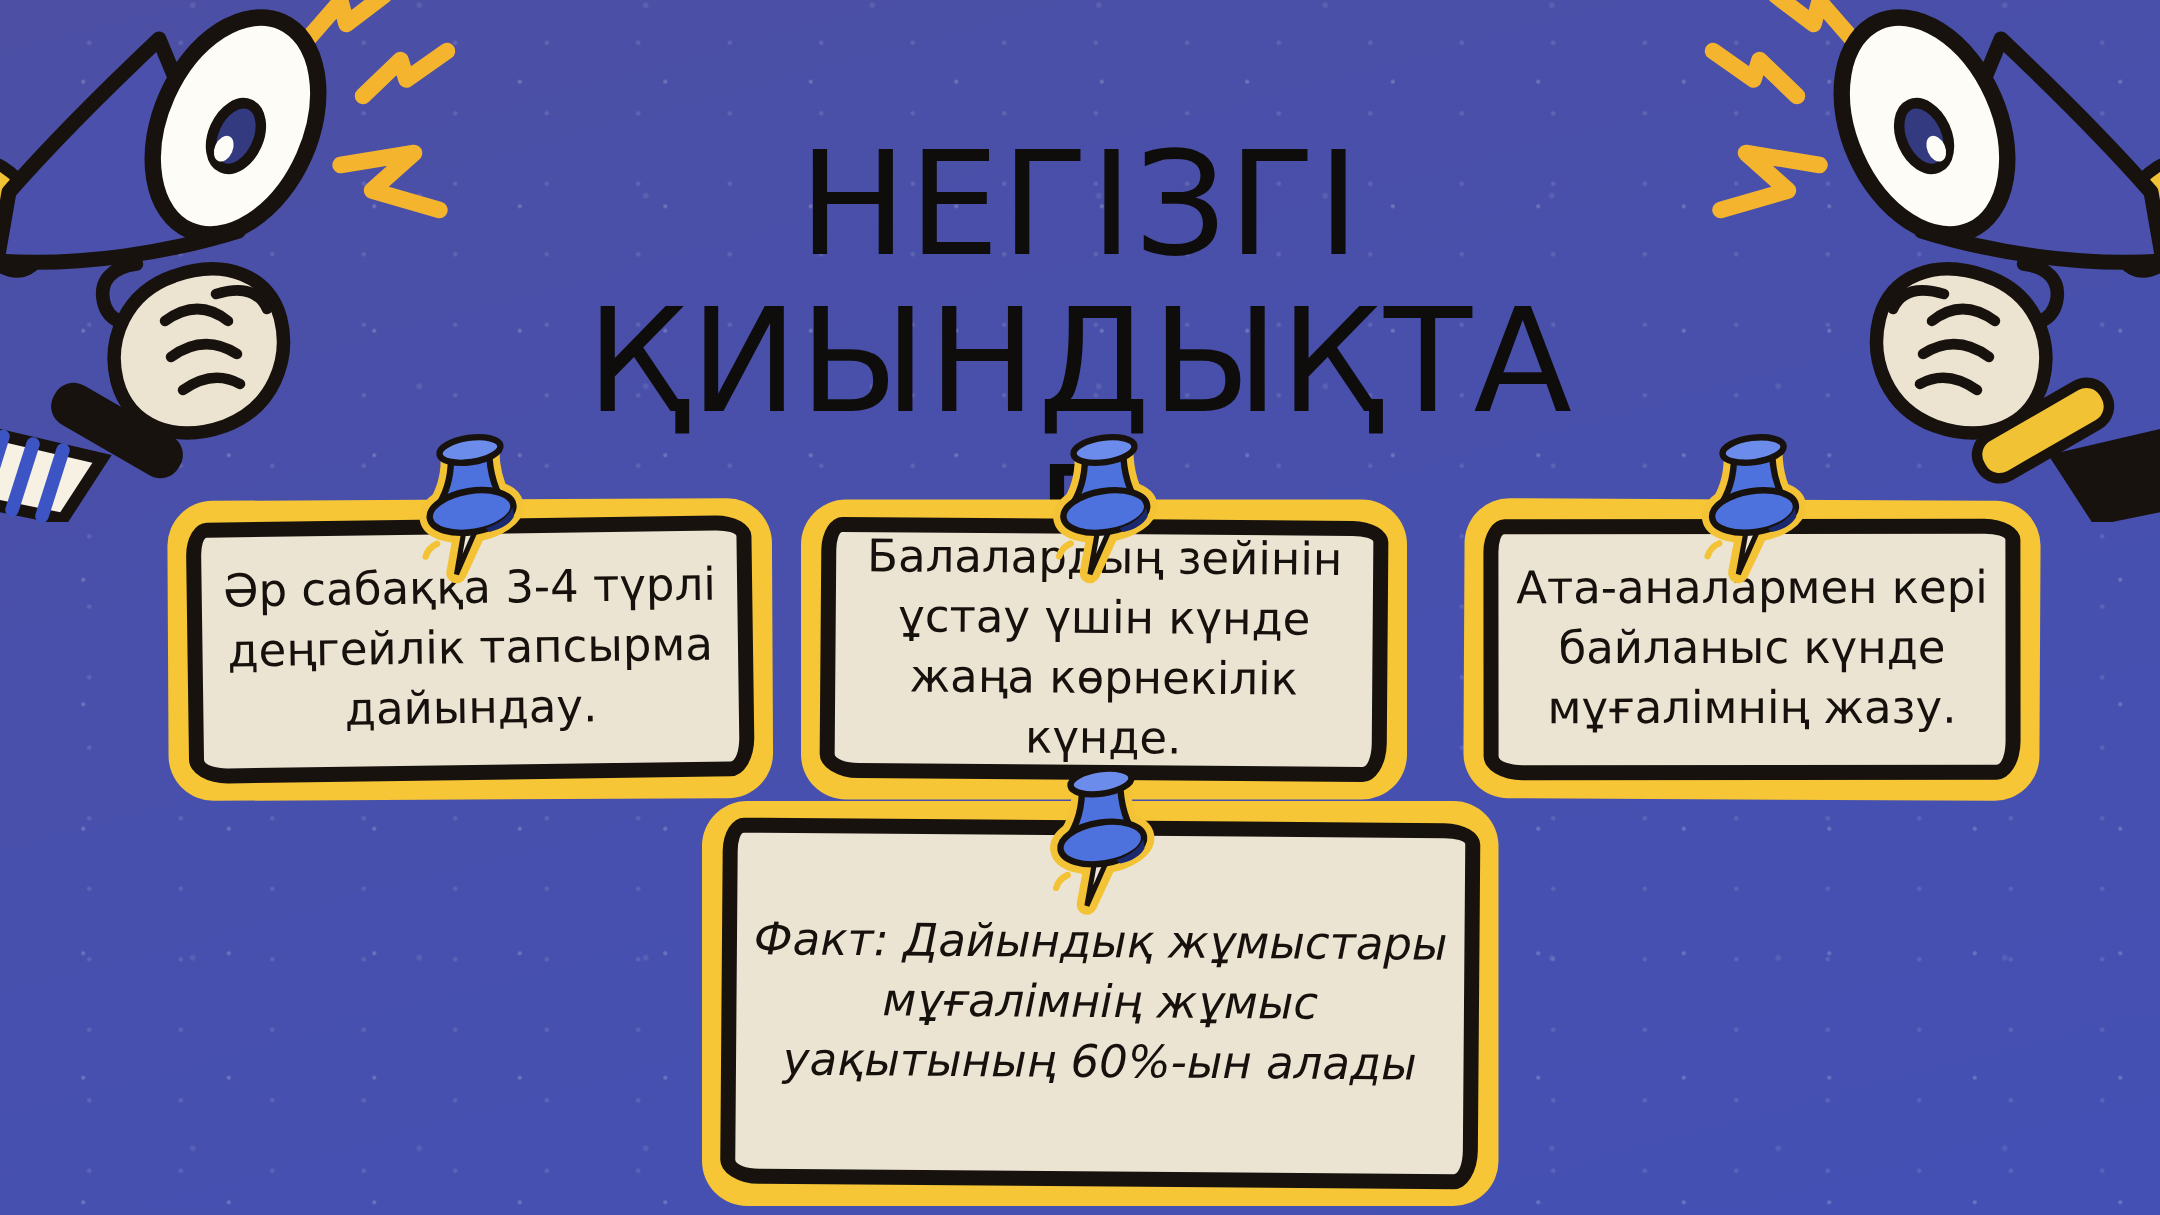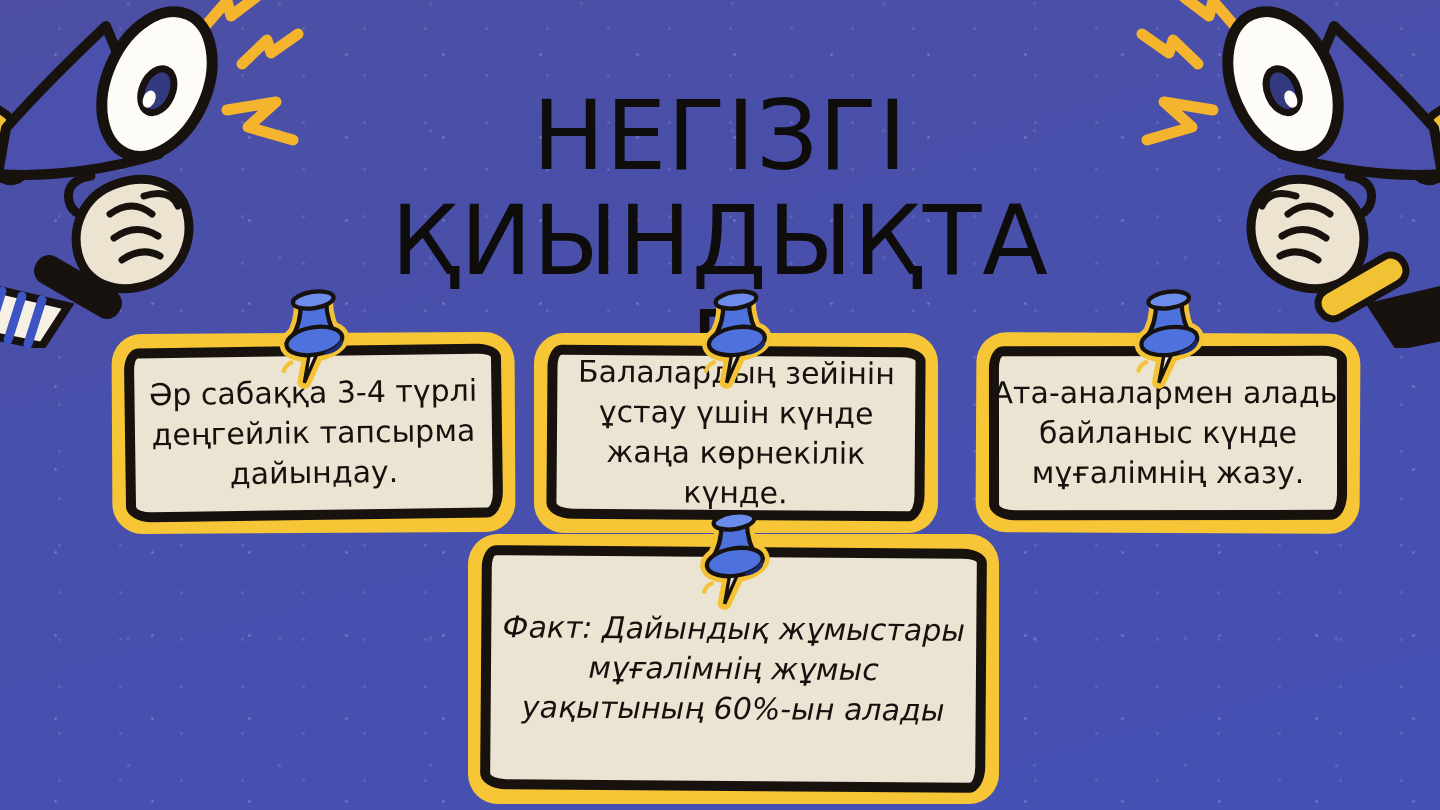--- a/index.html
+++ b/index.html
@@ -147,21 +147,21 @@
       <path d="M33 17 C34 36 29 50 21 61 L77 61 C67 47 63 33 63 15 Z" fill="#4e72dd" stroke="#17120e" stroke-width="5" stroke-linejoin="round"></path>
       <ellipse cx="49" cy="63" rx="33" ry="16" fill="#4e72dd" stroke="#17120e" stroke-width="5" transform="rotate(-9 49 63)"></ellipse>
       <path d="M60 76 C70 73 78 67 81 60 L82 67 C79 73 72 77 63 79 Z" fill="#1b2a6e"></path>
       <ellipse cx="48" cy="15" rx="24" ry="9.5" fill="#6c8cec" stroke="#17120e" stroke-width="5" transform="rotate(-8 48 15)"></ellipse>
       <path d="M22 88 q-7 3 -9 10" stroke="#f3c335" stroke-width="5" fill="none" stroke-linecap="round"></path>
     </svg>
   </div>
 
   <div class="card c3">
     <div class="card-inner rot-c">
-      <div class="card-line">Ата-аналармен алады</div>
+      <div class="card-line">Ата-аналармен кері</div>
       <div class="card-line">байланыс күнде</div>
       <div class="card-line">мұғалімнің жазу.</div>
     </div>
     <svg class="pin" viewBox="0 0 96 126">
       <g fill="#f3c335" stroke="#f3c335" stroke-width="16" stroke-linejoin="round" stroke-linecap="round">
         <path d="M33 17 C34 36 29 50 21 61 L77 61 C67 47 63 33 63 15 Z"></path>
         <ellipse cx="49" cy="63" rx="33" ry="16" transform="rotate(-9 49 63)"></ellipse>
         <polygon points="43,79 52,79 37,111"></polygon>
       </g>
       <polygon points="43,78 52,78 37,112" fill="#efe7d6" stroke="#17120e" stroke-width="4"></polygon>

